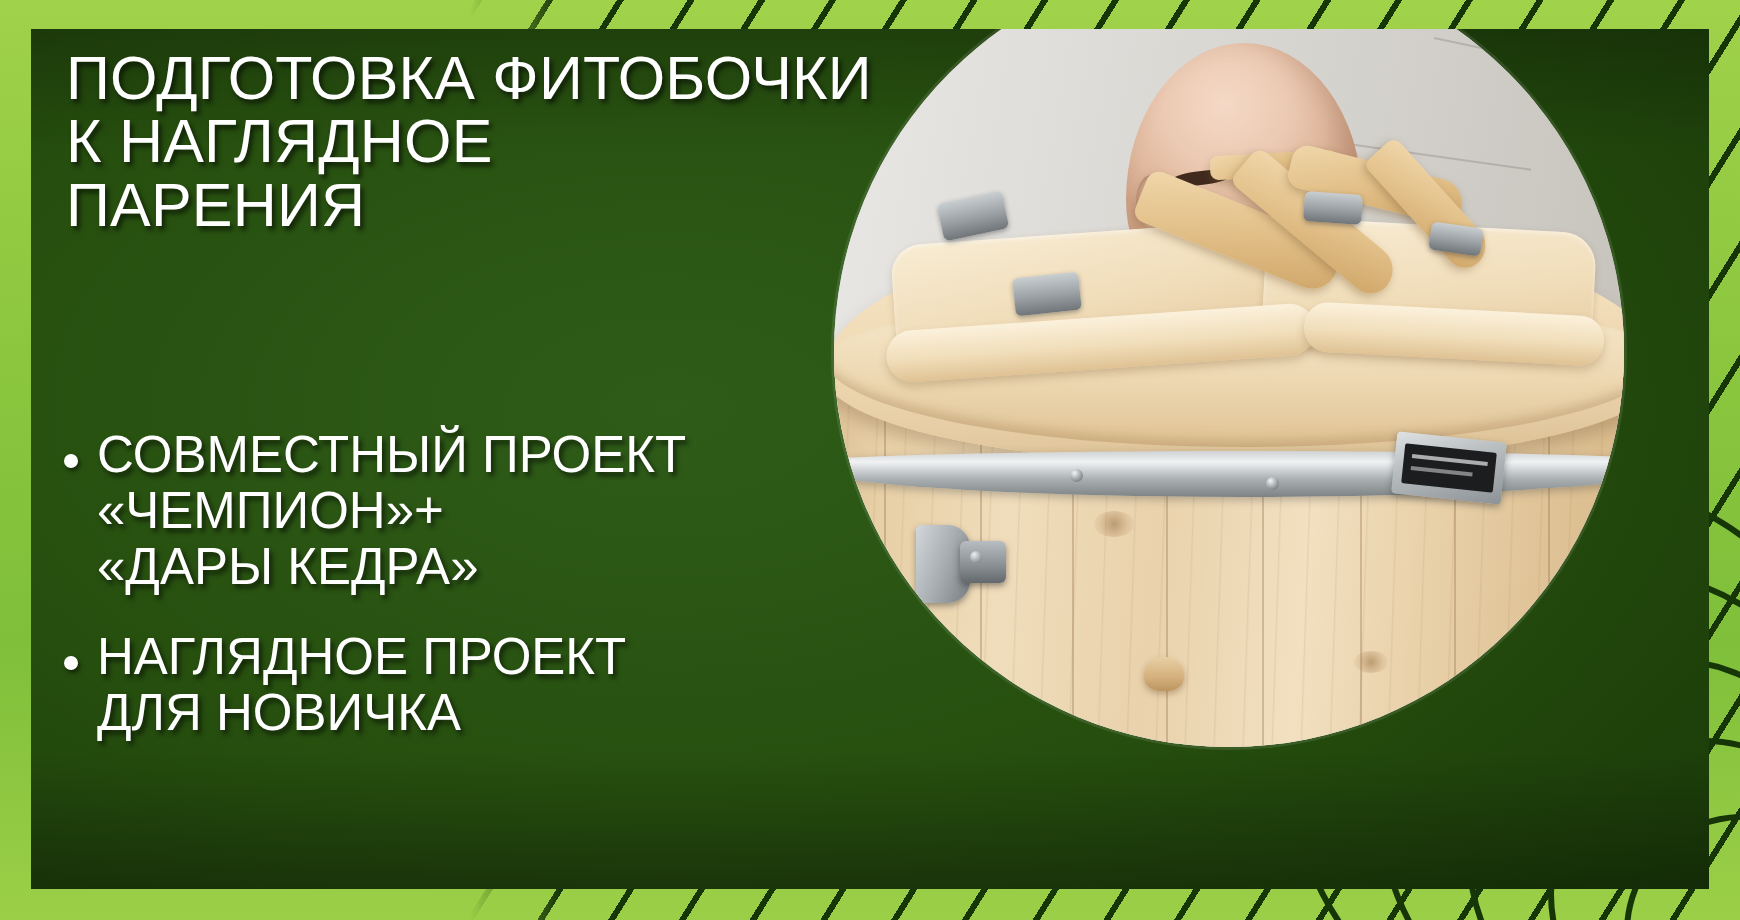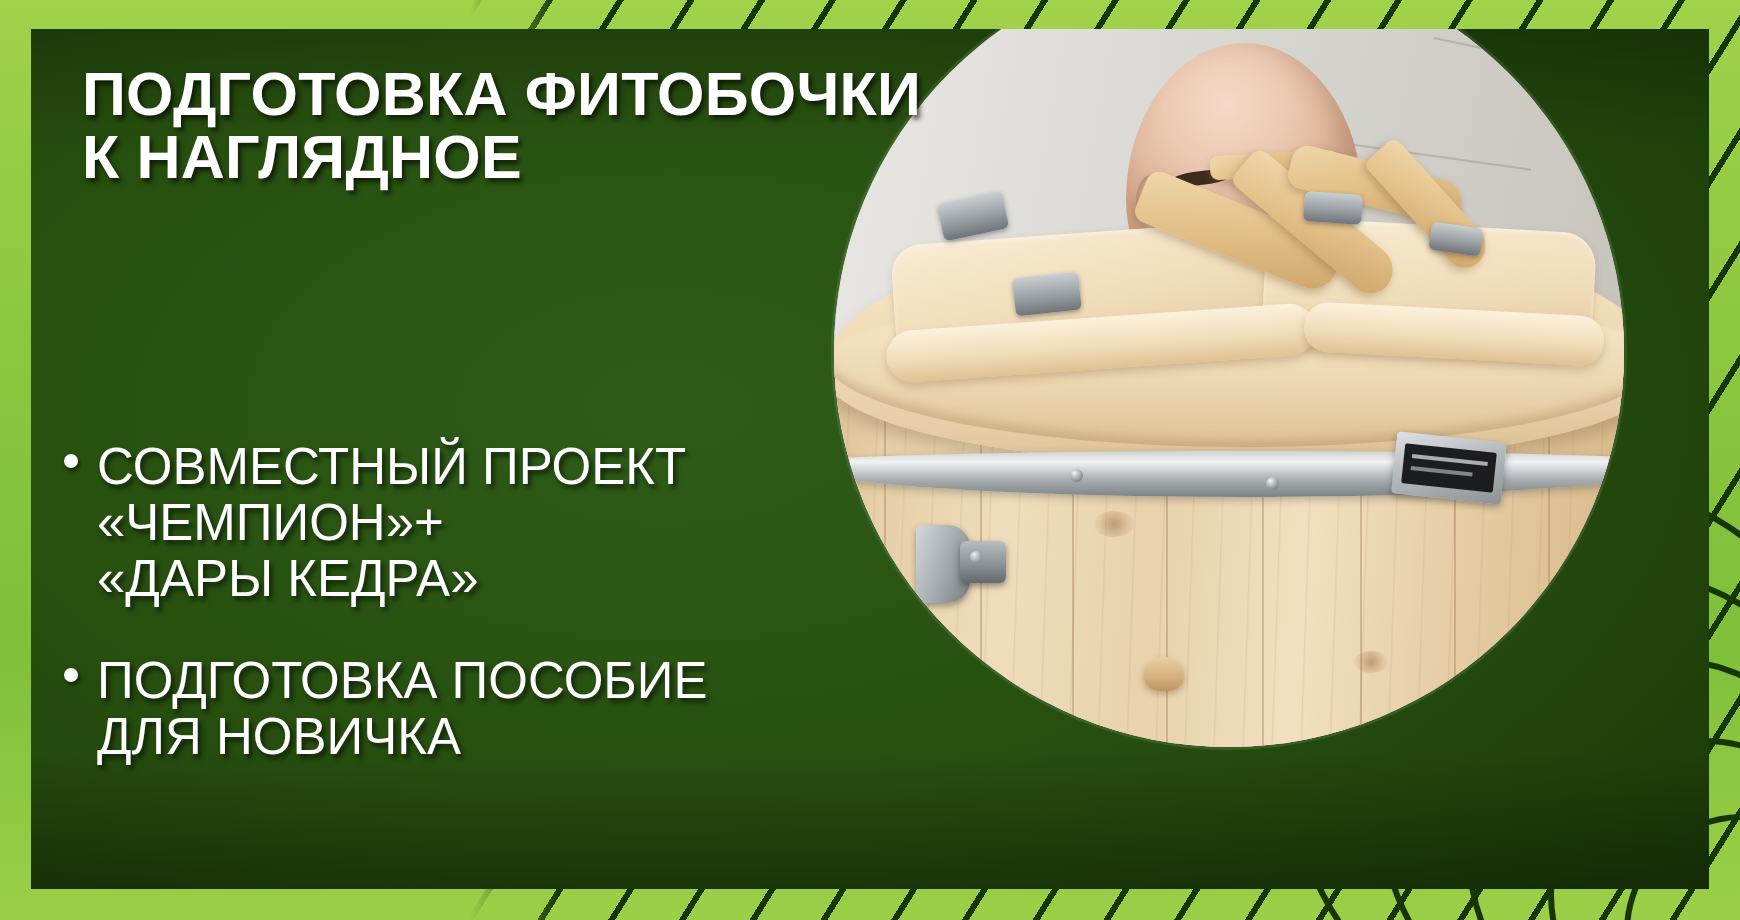--- a/index.html
+++ b/index.html
@@ -77,26 +77,26 @@
   
   .text-col {
     position: absolute;
     left: 35px;
     top: 18px;
     width: 880px;
     z-index: 6;
   }
   .headline {
     color: #ffffff;
-    font-weight: 700;
+    font-weight: 400;
     font-size: 61px;
     line-height: 1.04;
     letter-spacing: 0.2px;
     text-shadow: 3px 4px 5px rgba(0,0,0,0.62);
-    margin: 16px;
+    margin: 0;
     white-space: nowrap;
   }
   .headline .hl-line { display: block; }
 
   .bullets {
     position: absolute;
     left: 33px;
     top: 398px;
     width: 900px;
     z-index: 6;
@@ -117,21 +117,20 @@
     margin-right: 19px;
     box-shadow: 2px 3px 4px rgba(0,0,0,0.55);
   }
   .bullet-text {
     color: #ffffff;
     font-weight: 400;
     font-size: 51px;
     line-height: 1.10;
     text-shadow: 3px 4px 5px rgba(0,0,0,0.60);
     white-space: pre-line;
-    margin-top: 12px;
   }
 
   
   .photo-circle {
     position: absolute;
     left: 803px;
     top: -72px;
     width: 790px;
     height: 790px;
     border-radius: 50%;
@@ -444,31 +443,32 @@
 
         <div class="peg peg-1"></div>
         <div class="peg peg-2"></div>
       </div>
     </div>
 
     <div class="text-col">
       <h1 class="headline">
         <span class="hl-line">ПОДГОТОВКА ФИТОБОЧКИ</span>
         <span class="hl-line">К НАГЛЯДНОЕ</span>
+        <span class="hl-line">ПАРЕНИЯ</span>
       </h1>
     </div>
 
     <div class="bullets">
       <div class="bullet">
         <span class="bullet-dot"></span>
         <span class="bullet-text">СОВМЕСТНЫЙ ПРОЕКТ
 «ЧЕМПИОН»+
 «ДАРЫ КЕДРА»</span>
       </div>
       <div class="bullet">
         <span class="bullet-dot"></span>
-        <span class="bullet-text">ПОДГОТОВКА ПОСОБИЕ
+        <span class="bullet-text">НАГЛЯДНОЕ ПРОЕКТ
 ДЛЯ НОВИЧКА</span>
       </div>
     </div>
 
   </div>
 </div>
 
 </body></html>

